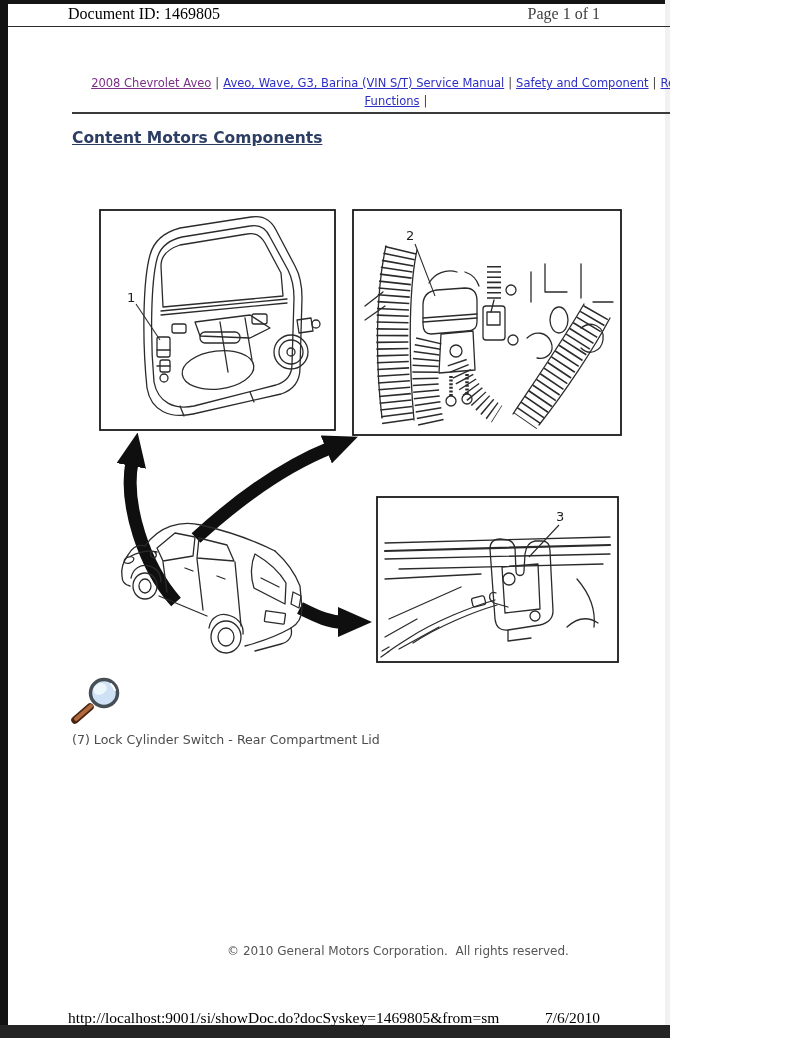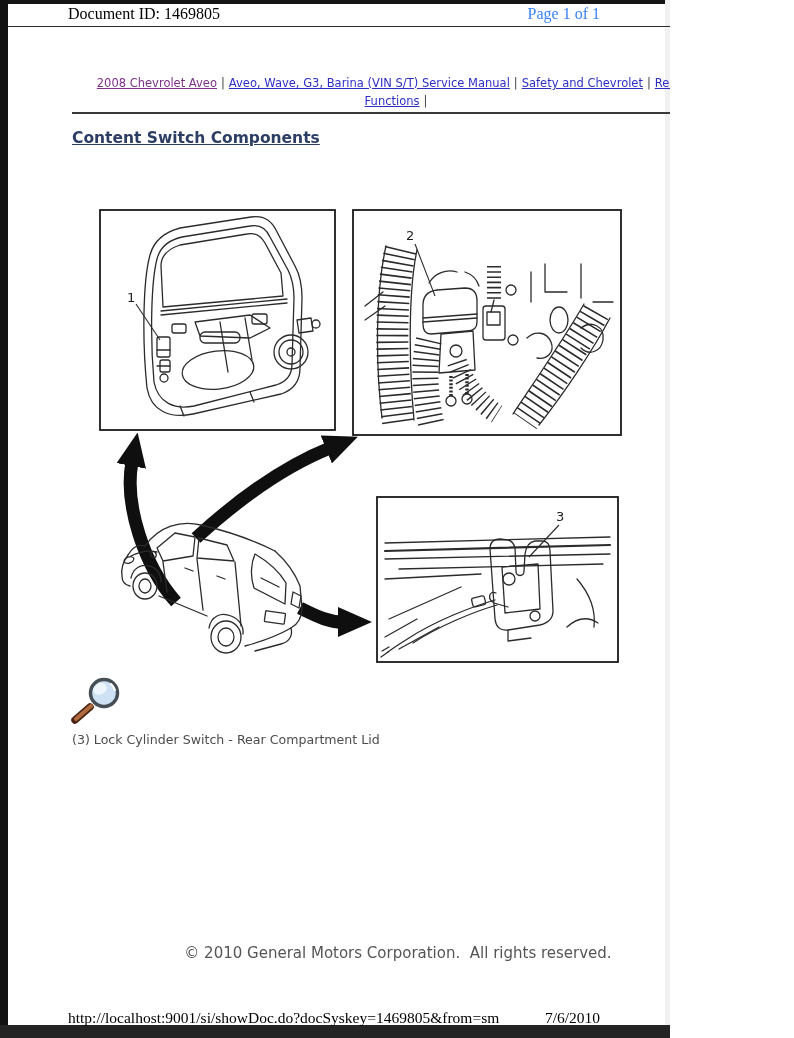--- a/index.html
+++ b/index.html
@@ -8,21 +8,21 @@
             overflow:hidden; font-family:"DejaVu Sans", sans-serif; }
 
   
   .bar-top    { position:absolute; left:0; top:0; width:794px; height:4px;  background:#151515; }
   .bar-left   { position:absolute; left:0; top:0; width:8px;  height:1038px; background:#121212; }
   .bar-bottom { position:absolute; left:0; bottom:0; width:794px; height:13px; background:#242424; }
   .strip-right{ position:absolute; right:0; top:0; width:5px; height:1038px; background:#f1f1f1; }
 
   
   .print-header-left  { position:absolute; left:68px;  top:5px; font:16px "Liberation Serif", serif; color:#000; }
-  .print-header-right { position:absolute; right:70px; top:5px; font:16px "Liberation Serif", serif; color:#3b82f6; }
+  .print-header-right { position:absolute; right:70px; top:5px; font:16px "Liberation Serif", serif; color:#404040; }
   .header-rule { position:absolute; left:8px; right:0; top:26px; height:1px; background:#2c2c2c; }
   .print-footer-url  { position:absolute; left:68px;  top:1009px; font:15.5px "Liberation Serif", serif; color:#000; }
   .print-footer-date { position:absolute; right:70px; top:1009px; font:15.5px "Liberation Serif", serif; color:#000; }
 
   
   .crumbs { position:absolute; left:72px; top:74px; width:652px; text-align:center;
             font-size:11.5px; line-height:18px; color:#444; }
   .crumbs a { color:#2d2fc4; text-decoration:underline; cursor:pointer;margin-top:32px; }
   .crumbs a.visited { color:#7c3087; }
   .crumb-sep { color:#444; padding:0 4px; }
@@ -42,44 +42,44 @@
   .callout { font:13px "DejaVu Sans", sans-serif; fill:#1e1e1e; stroke:none; }
   .arrow path { fill:none; stroke:#0f0f0f; stroke-width:13; }
 
   .magnifier { position:absolute; left:70px; top:676px; }
 
   
   .legend { position:absolute; left:72px; top:730px; font-size:12.6px; line-height:19.6px; color:#4d4d4d; }
 
   
   .copyright { position:absolute; left:72px; top:944px; width:652px; text-align:center;
-               font-size:15px; color:#555; white-space:pre; }
+               font-size:12px; color:#555; white-space:pre; }
 </style>
 </head>
 <body>
 
 <div class="canvas">
 
   <div class="bar-top"></div>
   <div class="bar-left"></div>
   <div class="strip-right"></div>
   <div class="bar-bottom"></div>
 
   <div class="print-header-left">Document ID: 1469805</div>
   <div class="print-header-right">Page 1 of 1</div>
   <div class="header-rule"></div>
 
   <div class="crumbs">
     <div>
-      <a class="visited">2008 Chevrolet Aveo</a><span class="crumb-sep">|</span><a>Aveo, Wave, G3, Barina (VIN S/T) Service Manual</a><span class="crumb-sep">|</span><a>Safety and Chevrolet</a><span class="crumb-sep">|</span><a>Remote Functions</a><span class="crumb-sep">|</span>
+      <a class="visited">2008 Chevrolet Aveo</a><span class="crumb-sep">|</span><a>Aveo, Wave, G3, Barina (VIN S/T) Service Manual</a><span class="crumb-sep">|</span><a>Safety and Component</a><span class="crumb-sep">|</span><a>Remote Functions</a><span class="crumb-sep">|</span>
     </div>
   </div>
   <div class="crumb-rule"></div>
 
-  <div class="page-title">Content Switch Components</div>
+  <div class="page-title">Content Motors Components</div>
 
   <svg class="figure-svg" width="555" height="470" viewBox="0 0 555 470">
     <defs>
       <marker id="ah" markerUnits="userSpaceOnUse" markerWidth="34" markerHeight="30" refX="4" refY="15" orient="auto">
         <path d="M0,0 L34,15 L0,30 Z" fill="#0f0f0f"></path>
       </marker>
     </defs>
 
     <g class="arrow">
       <path d="M96,404 C64,368 44,306 52,264" marker-end="url(#ah)"></path>
@@ -206,21 +206,21 @@
 
   <svg class="magnifier" width="58" height="50" viewBox="0 0 58 50">
     <line x1="20" y1="31" x2="5" y2="44" stroke="#4a2410" stroke-width="7.5" stroke-linecap="round"></line>
     <line x1="21" y1="30" x2="6" y2="43" stroke="#b06a3e" stroke-width="4" stroke-linecap="round"></line>
     <circle cx="34" cy="17" r="13.5" fill="#cfe2f5" stroke="#474f56" stroke-width="3.5"></circle>
     <ellipse cx="30" cy="13" rx="7" ry="5.5" fill="#eef6fd" transform="rotate(-30 30 13)"></ellipse>
     <path d="M41,8 A13,13 0 0 1 45,14" stroke="#ffffff" stroke-width="2" fill="none" stroke-linecap="round"></path>
   </svg>
 
   <div class="legend">
-    <div>(3) Lock Cylinder Switch - Rear Compartment Lid</div>
+    <div>(7) Lock Cylinder Switch - Rear Compartment Lid</div>
   </div>
 
   <div class="copyright">© 2010 General Motors Corporation.  All rights reserved.</div>
 
   <div class="print-footer-url">http://localhost:9001/si/showDoc.do?docSyskey=1469805&amp;from=sm</div>
   <div class="print-footer-date">7/6/2010</div>
 
 </div>
 
 </body></html>

